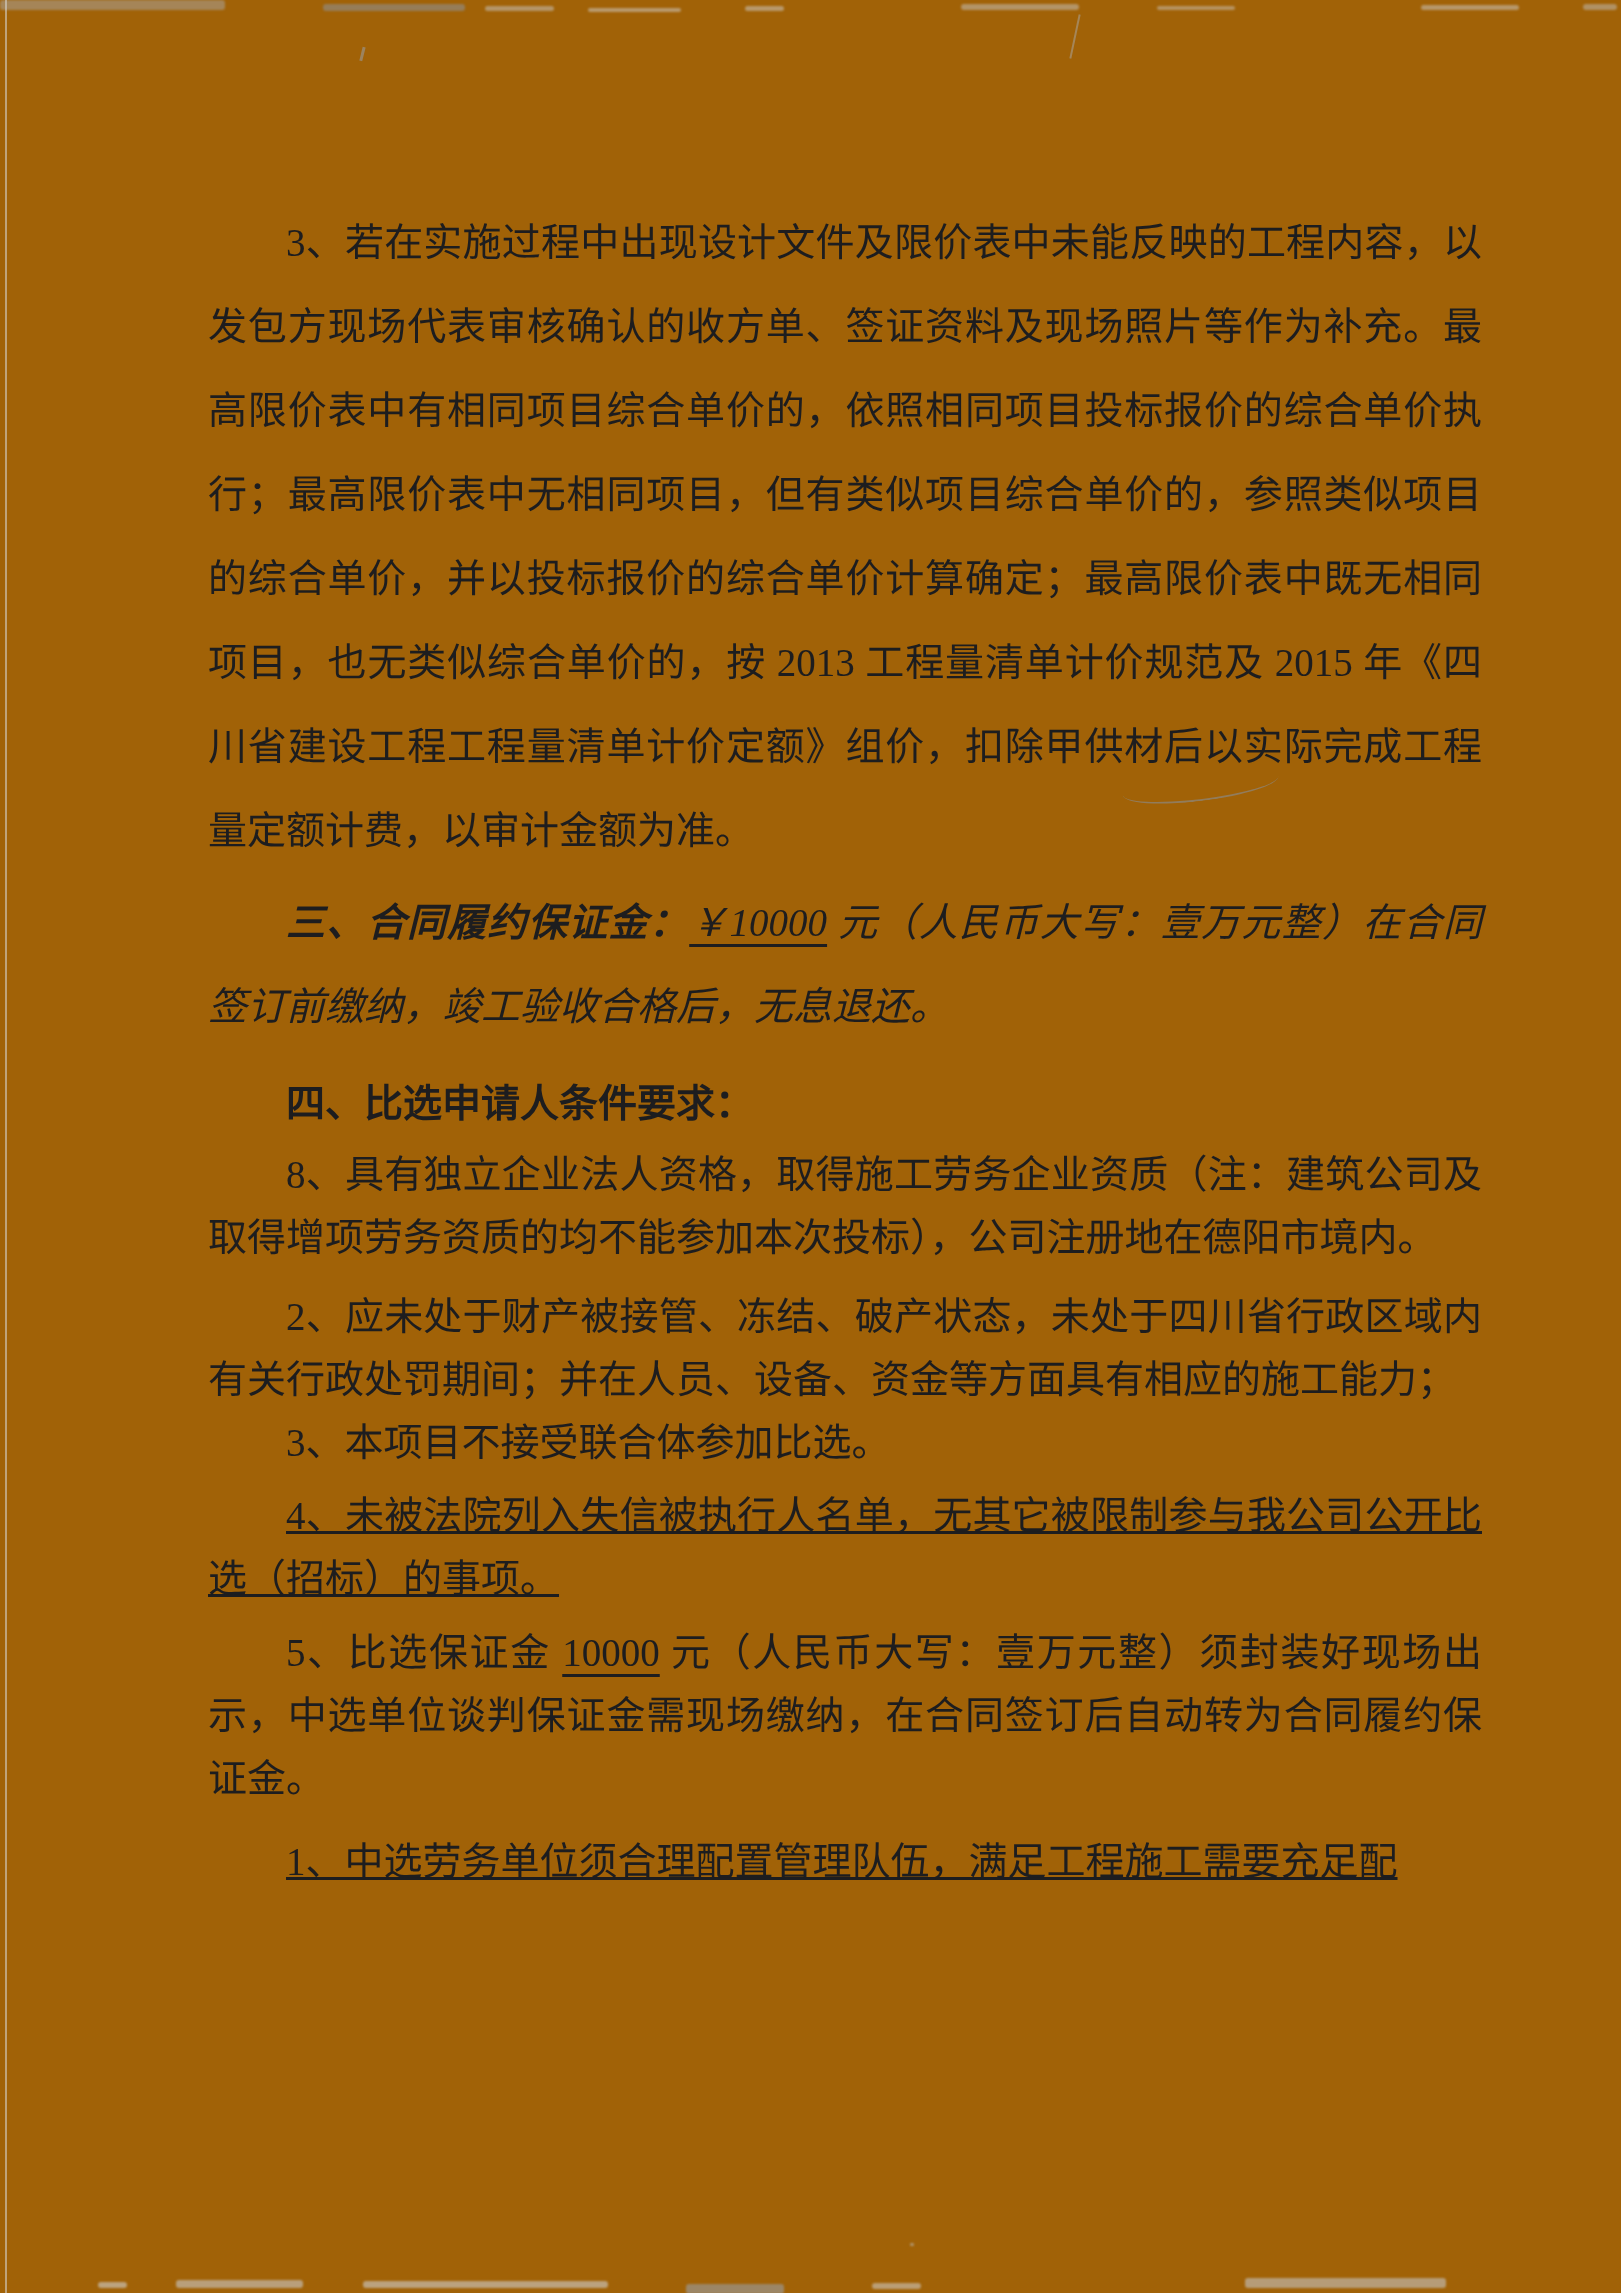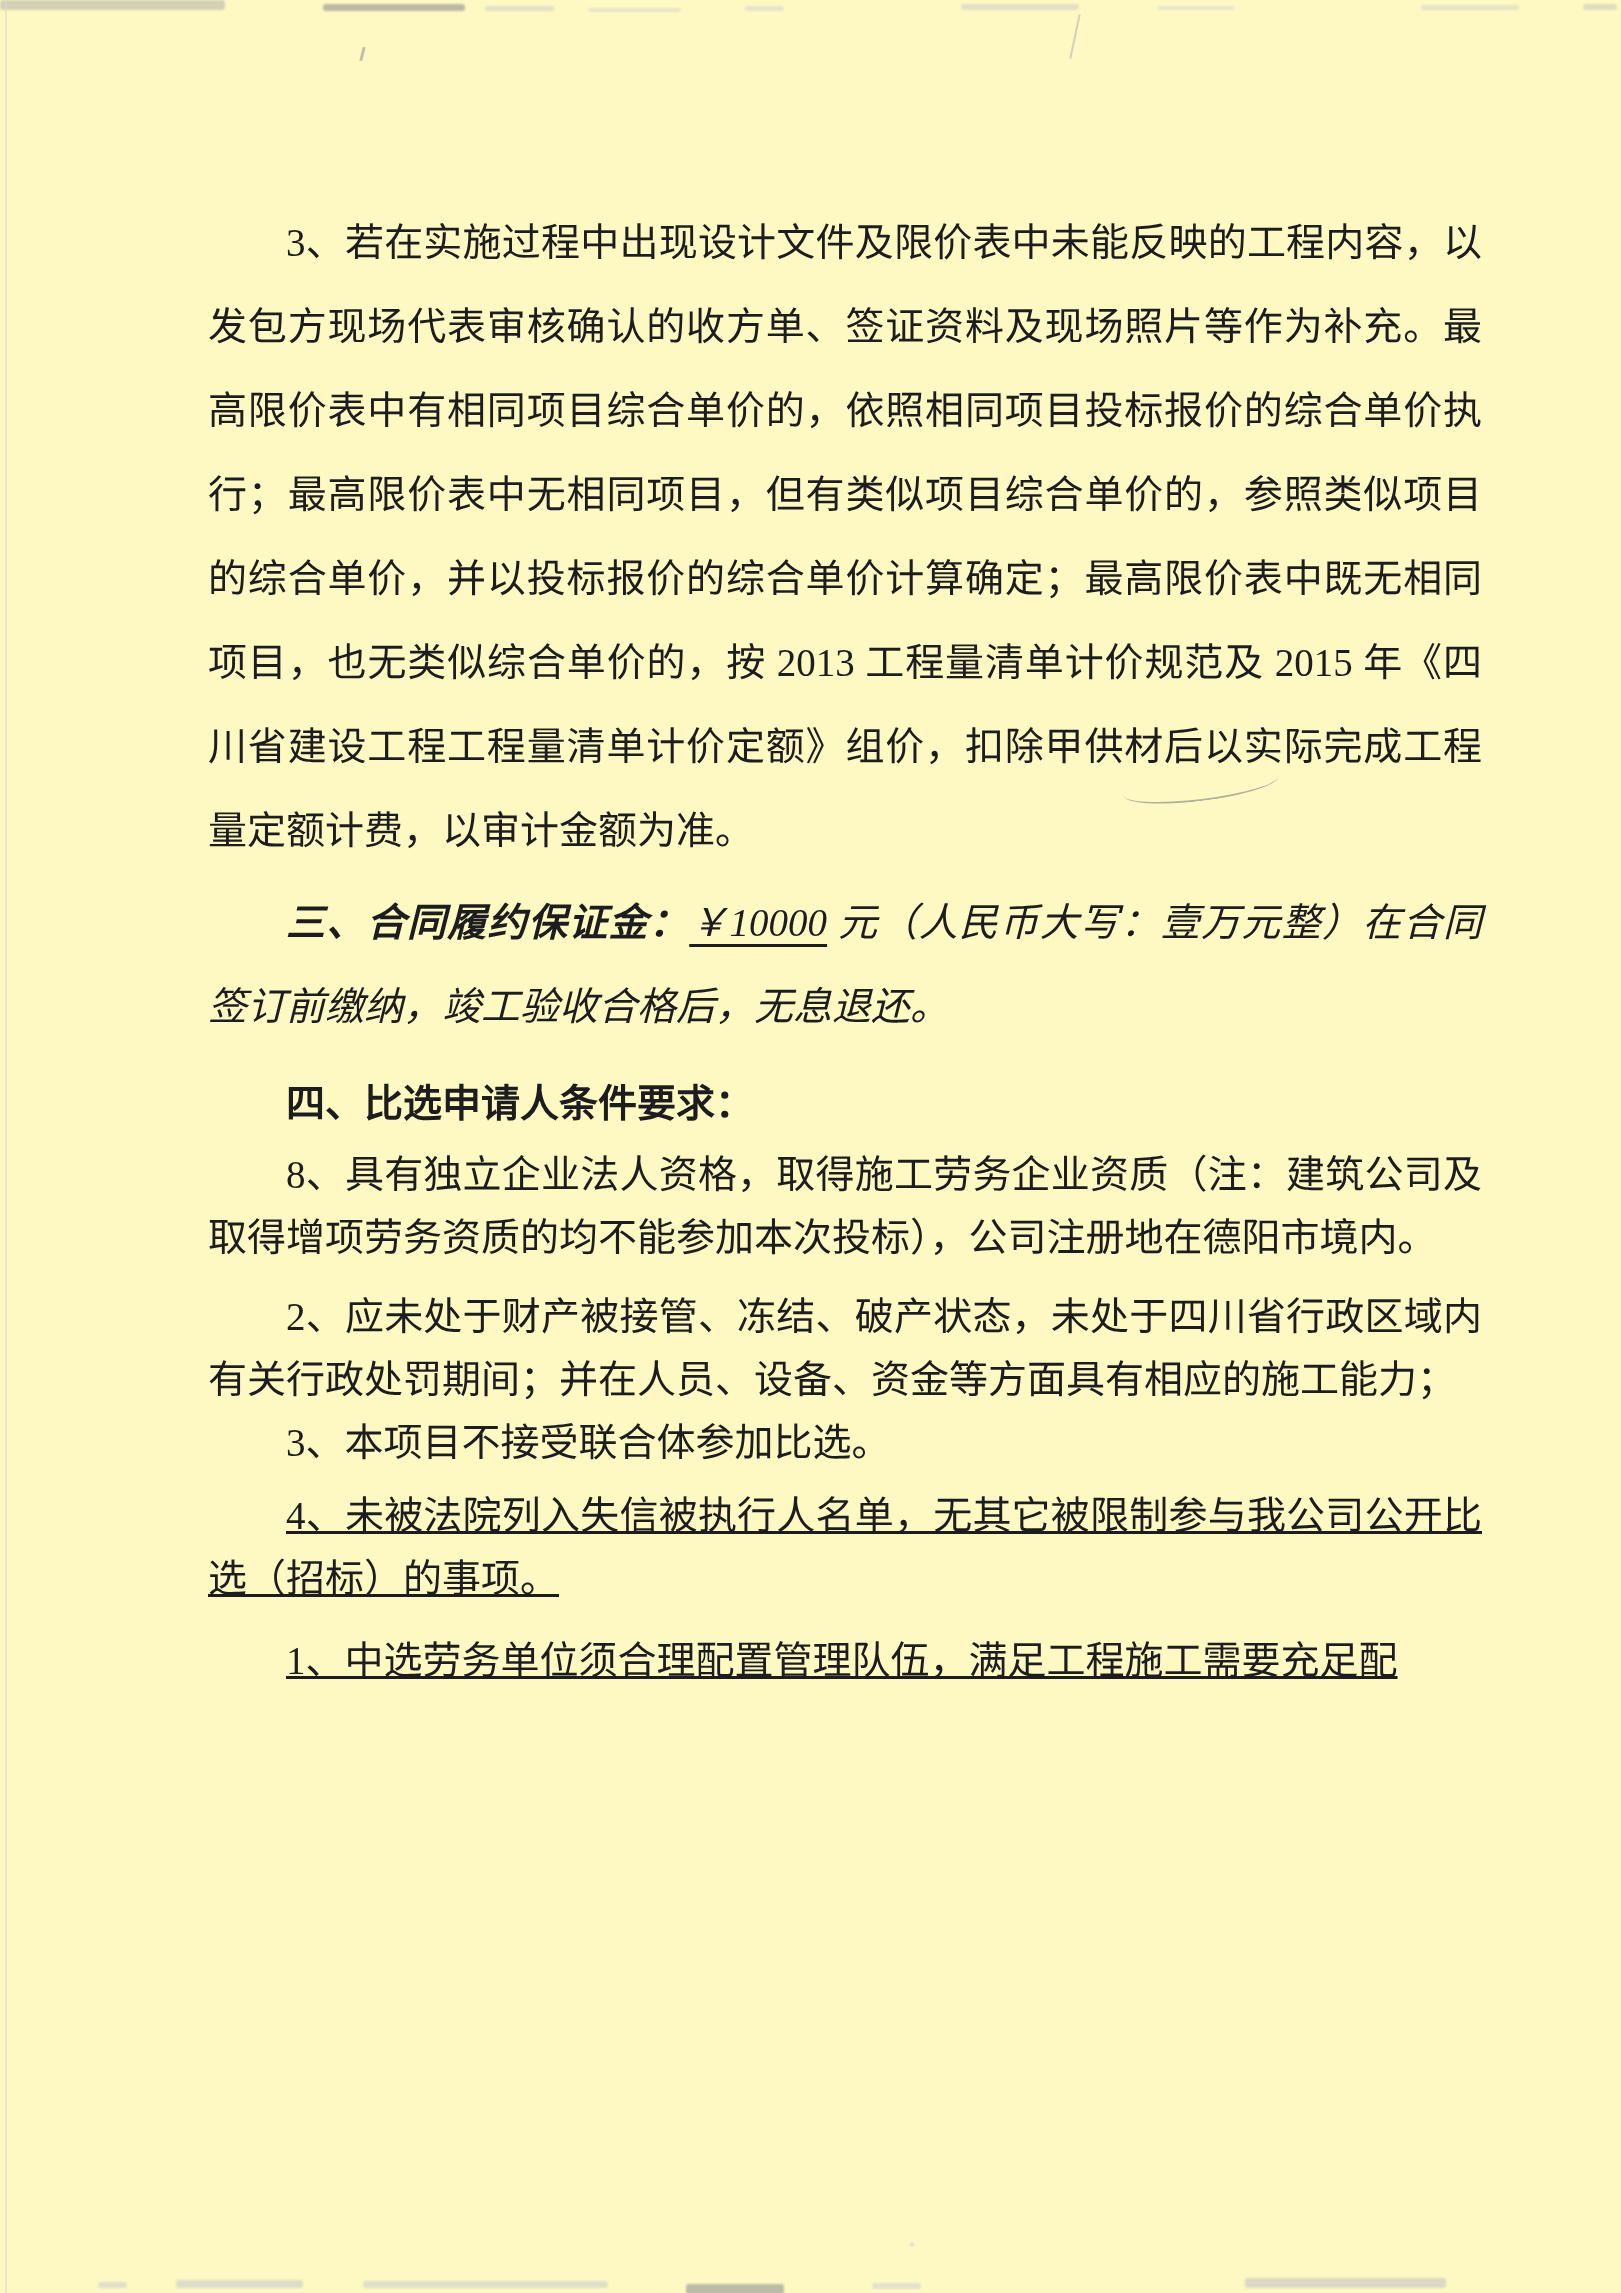--- a/index.html
+++ b/index.html
@@ -70,21 +70,21 @@
     background: #9a9a9a; transform: rotate(14deg); opacity: .6;
   }
   .tick-2 {
     left: 1074px; top: 13.7px; width: 2px; height: 45px;
     background: #aaaaaa; transform: rotate(12deg); opacity: .5;
   }
 </style>
 </head>
 <body>
 
-<div class="page" data-name="scanned-page" style="background: #fef9c3; color: rgb(29, 29, 31);">
+<div class="page" data-name="scanned-page" style="background: #a16207; color: rgb(29, 29, 31);">
 
   <div class="artifact smudge" data-name="scan-smudge-top-left" style="left:0; top:0; width:225px; height:9.8px; background:#a9a9a9; opacity:.5;"></div>
   <div class="artifact smudge" data-name="scan-smudge-top-bar" style="left:323px; top:3.9px; width:142px; height:6.9px; background:#8f8f8f; opacity:.6;"></div>
   <div class="artifact smudge" data-name="scan-smudge-top-a" style="left:485px; top:5.9px; width:69px; height:4.9px; background:#c9c9c9; opacity:.5;"></div>
   <div class="artifact smudge" data-name="scan-smudge-top-b" style="left:588px; top:7.8px; width:93px; height:3.9px; background:#d2d2d2; opacity:.5;"></div>
   <div class="artifact smudge" data-name="scan-smudge-top-c" style="left:745px; top:5.9px; width:39px; height:4.9px; background:#cfcfcf; opacity:.5;"></div>
   <div class="artifact smudge" data-name="scan-smudge-top-d" style="left:961px; top:3.9px; width:118px; height:5.9px; background:#c6c6c6; opacity:.5;"></div>
   <div class="artifact smudge" data-name="scan-smudge-top-e" style="left:1157px; top:5.9px; width:78px; height:3.9px; background:#d0d0d0; opacity:.45;"></div>
   <div class="artifact smudge" data-name="scan-smudge-top-f" style="left:1421px; top:4.9px; width:98px; height:4.9px; background:#cccccc; opacity:.5;"></div>
   <div class="artifact smudge" data-name="scan-smudge-top-g" style="left:1583px; top:3.9px; width:34px; height:5.9px; background:#c0c0c0; opacity:.5;"></div>
@@ -101,17 +101,18 @@
   <div class="artifact smudge" data-name="scan-dot" style="left:910px; top:2243px; width:3.9px; height:2.9px; background:#bbbbbb; opacity:.6;"></div>
 
   <div class="content" data-name="document-body">
       <div class="para wide" data-name="para-3"><span data-name="para-3-segment-0">3、若在实施过程中出现设计文件及限价表中未能反映的工程内容，以发包方现场代表审核确认的收方单、签证资料及现场照片等作为补充。最高限价表中有相同项目综合单价的，依照相同项目投标报价的综合单价执行；最高限价表中无相同项目，但有类似项目综合单价的，参照类似项目的综合单价，并以投标报价的综合单价计算确定；最高限价表中既无相同项目，也无类似综合单价的，按 2013 工程量清单计价规范及 2015 年《四川省建设工程工程量清单计价定额》组价，扣除甲供材后以实际完成工程量定额计费，以审计金额为准。</span></div>
       <div class="para wide" data-name="para-sec3-deposit"><span class="b" data-name="para-sec3-deposit-segment-0">三、合同履约保证金：</span><span class="u" data-name="para-sec3-deposit-segment-1">￥10000</span><span data-name="para-sec3-deposit-segment-2"> 元（人民币大写：壹万元整）在合同签订前缴纳，竣工验收合格后，无息退还。</span></div>
       <div class="para narrow heading" data-name="para-sec4-heading"><span class="b" data-name="para-sec4-heading-segment-0">四、比选申请人条件要求：</span></div>
       <div class="para narrow" data-name="para-sec4-item1"><span data-name="para-sec4-item1-segment-0">8、具有独立企业法人资格，取得施工劳务企业资质（注：建筑公司及取得增项劳务资质的均不能参加本次投标），公司注册地在德阳市境内。</span></div>
       <div class="para narrow" data-name="para-sec4-item2"><span data-name="para-sec4-item2-segment-0">2、应未处于财产被接管、冻结、破产状态，未处于四川省行政区域内有关行政处罚期间；并在人员、设备、资金等方面具有相应的施工能力；</span></div>
       <div class="para narrow" data-name="para-sec4-item3"><span data-name="para-sec4-item3-segment-0">3、本项目不接受联合体参加比选。</span></div>
       <div class="para narrow" data-name="para-sec4-item4"><span data-name="para-sec4-item4-segment-0">4、未被法院列入失信被执行人名单，无其它被限制参与我公司公开比选（招标）的事项。</span></div>
+      <div class="para narrow" data-name="para-sec4-item5"><span data-name="para-sec4-item5-segment-0">5、比选保证金 </span><span class="u" data-name="para-sec4-item5-segment-1">10000</span><span data-name="para-sec4-item5-segment-2"> 元（人民币大写：壹万元整）须封装好现场出示，中选单位谈判保证金需现场缴纳，在合同签订后自动转为合同履约保证金。</span></div>
       <div class="para narrow" data-name="para-sec5-item1"><span data-name="para-sec5-item1-segment-0">1、中选劳务单位须合理配置管理队伍，满足工程施工需要充足配</span></div>
     </div>
 
 </div>
 
 
 </body></html>

